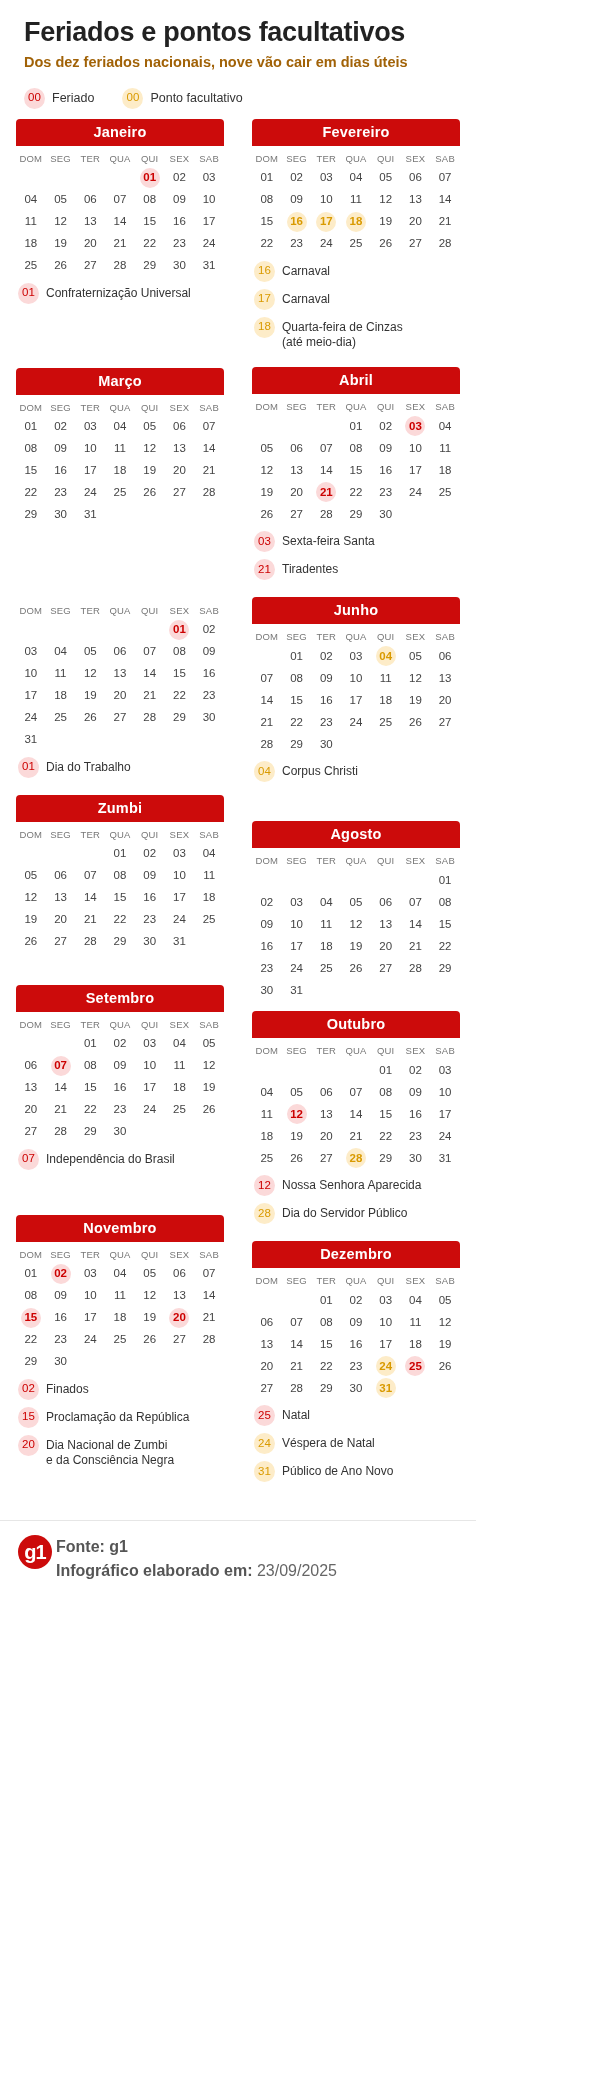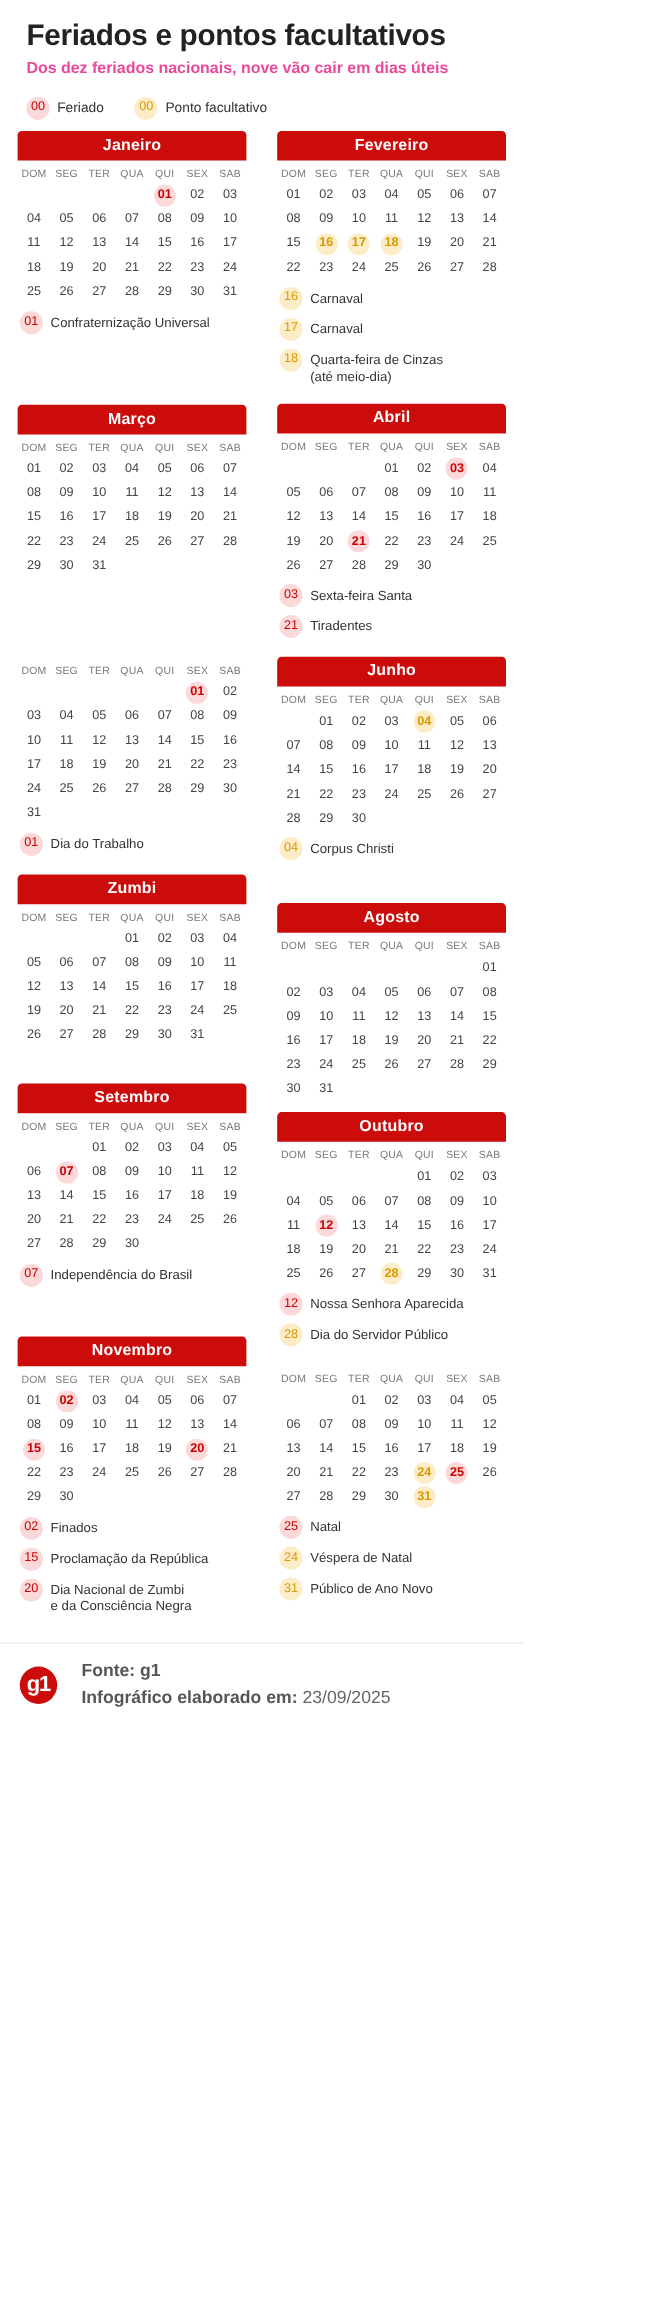--- a/index.html
+++ b/index.html
@@ -18,21 +18,21 @@
     font-size:27px;
     font-weight:bold;
     color:#222;
     letter-spacing:-0.3px;
     line-height:1.08;
     margin:0 0 6px 0;
   }
   .subtitle {
     font-size:14.5px;
     font-weight:bold;
-    color:#ec4899;
+    color:#a16207;
     line-height:1.28;
     margin:0;
   }
 
   
   .legend { display:flex; align-items:center; gap:28px; padding:16px 24px 10px 24px; }
   .legend-item { display:flex; align-items:center; gap:7px; }
   .legend-label { font-size:12.5px; color:#333; }
 
   .chip {
@@ -114,22 +114,22 @@
     font-size:12px;
     color:#333;
     line-height:1.28;
     padding-top:3px;
   }
   .note-text .sub { display:block; }
 
   
   .footer {
     display:flex;
-    align-items:center;
-    gap:22px;
+    align-items:flex-start;
+    gap:4px;
     padding:14px 24px 16px 18px;
     border-top:1px solid #e6e6e6;
     margin-top:8px;
   }
   .g1 {
     background:#cc0b0b;
     color:#fff;
     font-weight:bold;
     font-size:20px;
     border-radius:50%;
@@ -1651,20 +1651,21 @@
               <span class="chip chip-holiday">12</span>
               <span class="note-text"><span>Nossa Senhora Aparecida</span></span>
             </div>
             <div class="note">
               <span class="chip chip-optional">28</span>
               <span class="note-text"><span>Dia do Servidor Público</span></span>
             </div>
           </div>
         </div>
         <div class="month-block" style="margin-bottom: 23px;">
+          <div class="month-name">Dezembro</div>
           <div class="dow-row">
             <div class="dow">DOM</div>
             <div class="dow">SEG</div>
             <div class="dow">TER</div>
             <div class="dow">QUA</div>
             <div class="dow">QUI</div>
             <div class="dow">SEX</div>
             <div class="dow">SAB</div>
           </div>
           <div class="week-row">

